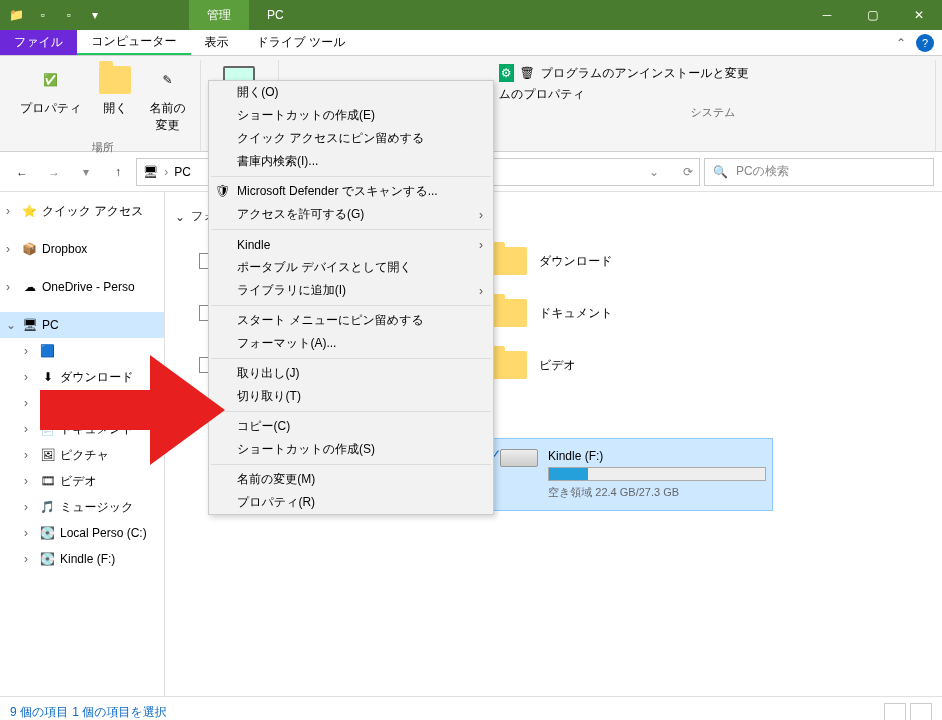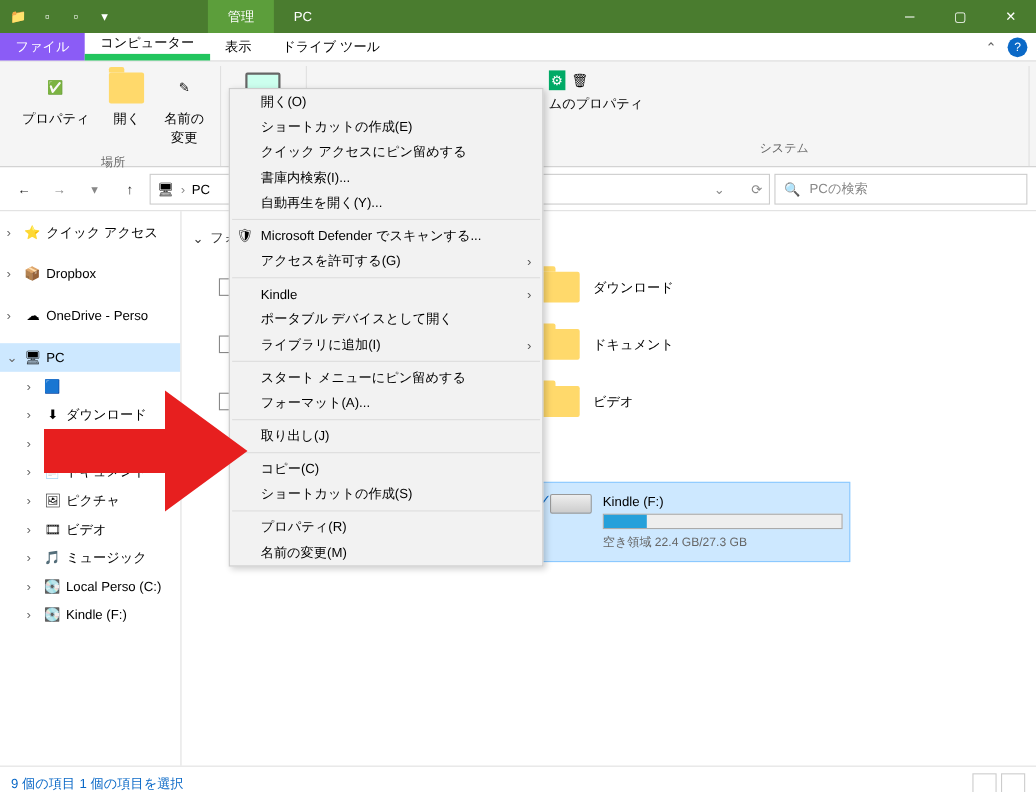--- a/index.html
+++ b/index.html
@@ -9,22 +9,22 @@
 .titlebar-icons { display: flex; align-items: center; gap: 8px; padding-left: 8px; }
 .titlebar-icons .ic { width: 18px; height: 18px; display: flex; align-items: center; justify-content: center; }
 .titlebar-tabs { display: flex; margin-left: 85px; height: 30px; }
 .titlebar-tab { padding: 0 18px; display: flex; align-items: center; }
 .titlebar-tab.active { background: #5c9e3b; }
 .titlebar-right { margin-left: auto; display: flex; }
 .tbar-btn { width: 46px; height: 30px; display: flex; align-items: center; justify-content: center; }
 
 .ribbon-tabs { height: 26px; background: #fff; border-bottom: 1px solid #d0d0d0; display: flex; align-items: stretch; }
 .ribbon-tab { padding: 0 14px; display: flex; align-items: center; font-size: 12px; }
-.ribbon-tab.file { background: #8b5cf6; color: #fff; }
-.ribbon-tab.active { border-bottom: 6px solid #22c55e; }
+.ribbon-tab.file { background: #6d28d9; color: #fff; }
+.ribbon-tab.active { border-bottom: 2px solid #22c55e; }
 .ribbon-right { margin-left: auto; display: flex; align-items: center; padding-right: 8px; gap: 10px; }
 .help-circle { width: 18px; height: 18px; border-radius: 50%; background: #0b69c7; color: #fff; display: flex; align-items: center; justify-content: center; font-size: 11px; }
 
 .ribbon { height: 96px; background: #f5f5f5; border-bottom: 1px solid #d0d0d0; display: flex; padding: 4px 6px 0 6px; }
 .ribbon-group { display: flex; flex-direction: column; align-items: center; border-right: 1px solid #e0e0e0; padding: 0 8px; }
 .ribbon-group-items { display: flex; gap: 6px; flex: 1; }
 .ribbon-item { display: flex; flex-direction: column; align-items: center; justify-content: flex-start; padding: 4px 6px; gap: 4px; text-align: center; }
 .ribbon-item .ic32 { width: 32px; height: 32px; }
 .ribbon-group-label { font-size: 11px; color: #666; padding: 2px 0; }
 .ribbon-small { display: flex; flex-direction: column; gap: 4px; padding-top: 4px; }
@@ -140,26 +140,27 @@
 接続と切</span>
       </div>
     </div>
     <div class="ribbon-group-label">&nbsp;</div>
   </div>
   <div class="ribbon-group" style="flex:1;align-items:flex-start;padding-left: 220px;">
     <div class="ribbon-small">
       <div class="ribbon-small-row">
         <span style="background:#0a6;color:#fff;padding:2px;">⚙</span>
         <span>🗑</span>
+        <span>プログラムのアンインストールと変更</span>
       </div>
       <div class="ribbon-small-row">
         <span>ムのプロパティ</span>
       </div>
     </div>
-    <div class="ribbon-group-label" style="align-self:center;margin-top:22px;">システム</div>
+    <div class="ribbon-group-label" style="align-self:center;">システム</div>
   </div>
 </div>
 
 <div class="addrbar">
   <div class="addrbtn enabled">←</div>
   <div class="addrbtn">→</div>
   <div class="addrbtn">▾</div>
   <div class="addrbtn enabled">↑</div>
   <div class="addrbox">
     <span>🖥</span>
@@ -337,23 +338,20 @@
     </div>
     <div class="ctx-item">
       <span>ショートカットの作成(E)</span>
     </div>
     <div class="ctx-item">
       <span>クイック アクセスにピン留めする</span>
     </div>
     <div class="ctx-item">
       <span>書庫内検索(I)...</span>
     </div>
-    <div class="ctx-item">
-      <span>自動再生を開く(Y)...</span>
-    </div>
     <div class="ctx-item sep"></div>
     <div class="ctx-item">
       <span class="cic">🛡</span>
       <span>Microsoft Defender でスキャンする...</span>
     </div>
     <div class="ctx-item">
       <span>アクセスを許可する(G)</span>
       <span class="arrow">›</span>
     </div>
     <div class="ctx-item sep"></div>
@@ -372,31 +370,34 @@
     <div class="ctx-item">
       <span>スタート メニューにピン留めする</span>
     </div>
     <div class="ctx-item">
       <span>フォーマット(A)...</span>
     </div>
     <div class="ctx-item sep"></div>
     <div class="ctx-item">
       <span>取り出し(J)</span>
     </div>
+    <div class="ctx-item">
+      <span>切り取り(T)</span>
+    </div>
     <div class="ctx-item sep"></div>
     <div class="ctx-item">
       <span>コピー(C)</span>
     </div>
     <div class="ctx-item">
       <span>ショートカットの作成(S)</span>
     </div>
     <div class="ctx-item sep"></div>
     <div class="ctx-item">
+      <span>名前の変更(M)</span>
+    </div>
+    <div class="ctx-item">
       <span>プロパティ(R)</span>
-    </div>
-    <div class="ctx-item">
-      <span>名前の変更(M)</span>
     </div>
   </div>
 
 <svg class="big-arrow" width="190" height="120">
   <polygon points="0,40 110,40 110,5 185,60 110,115 110,80 0,80" fill="#e71f1f"></polygon>
 </svg>
 
 </body></html>

